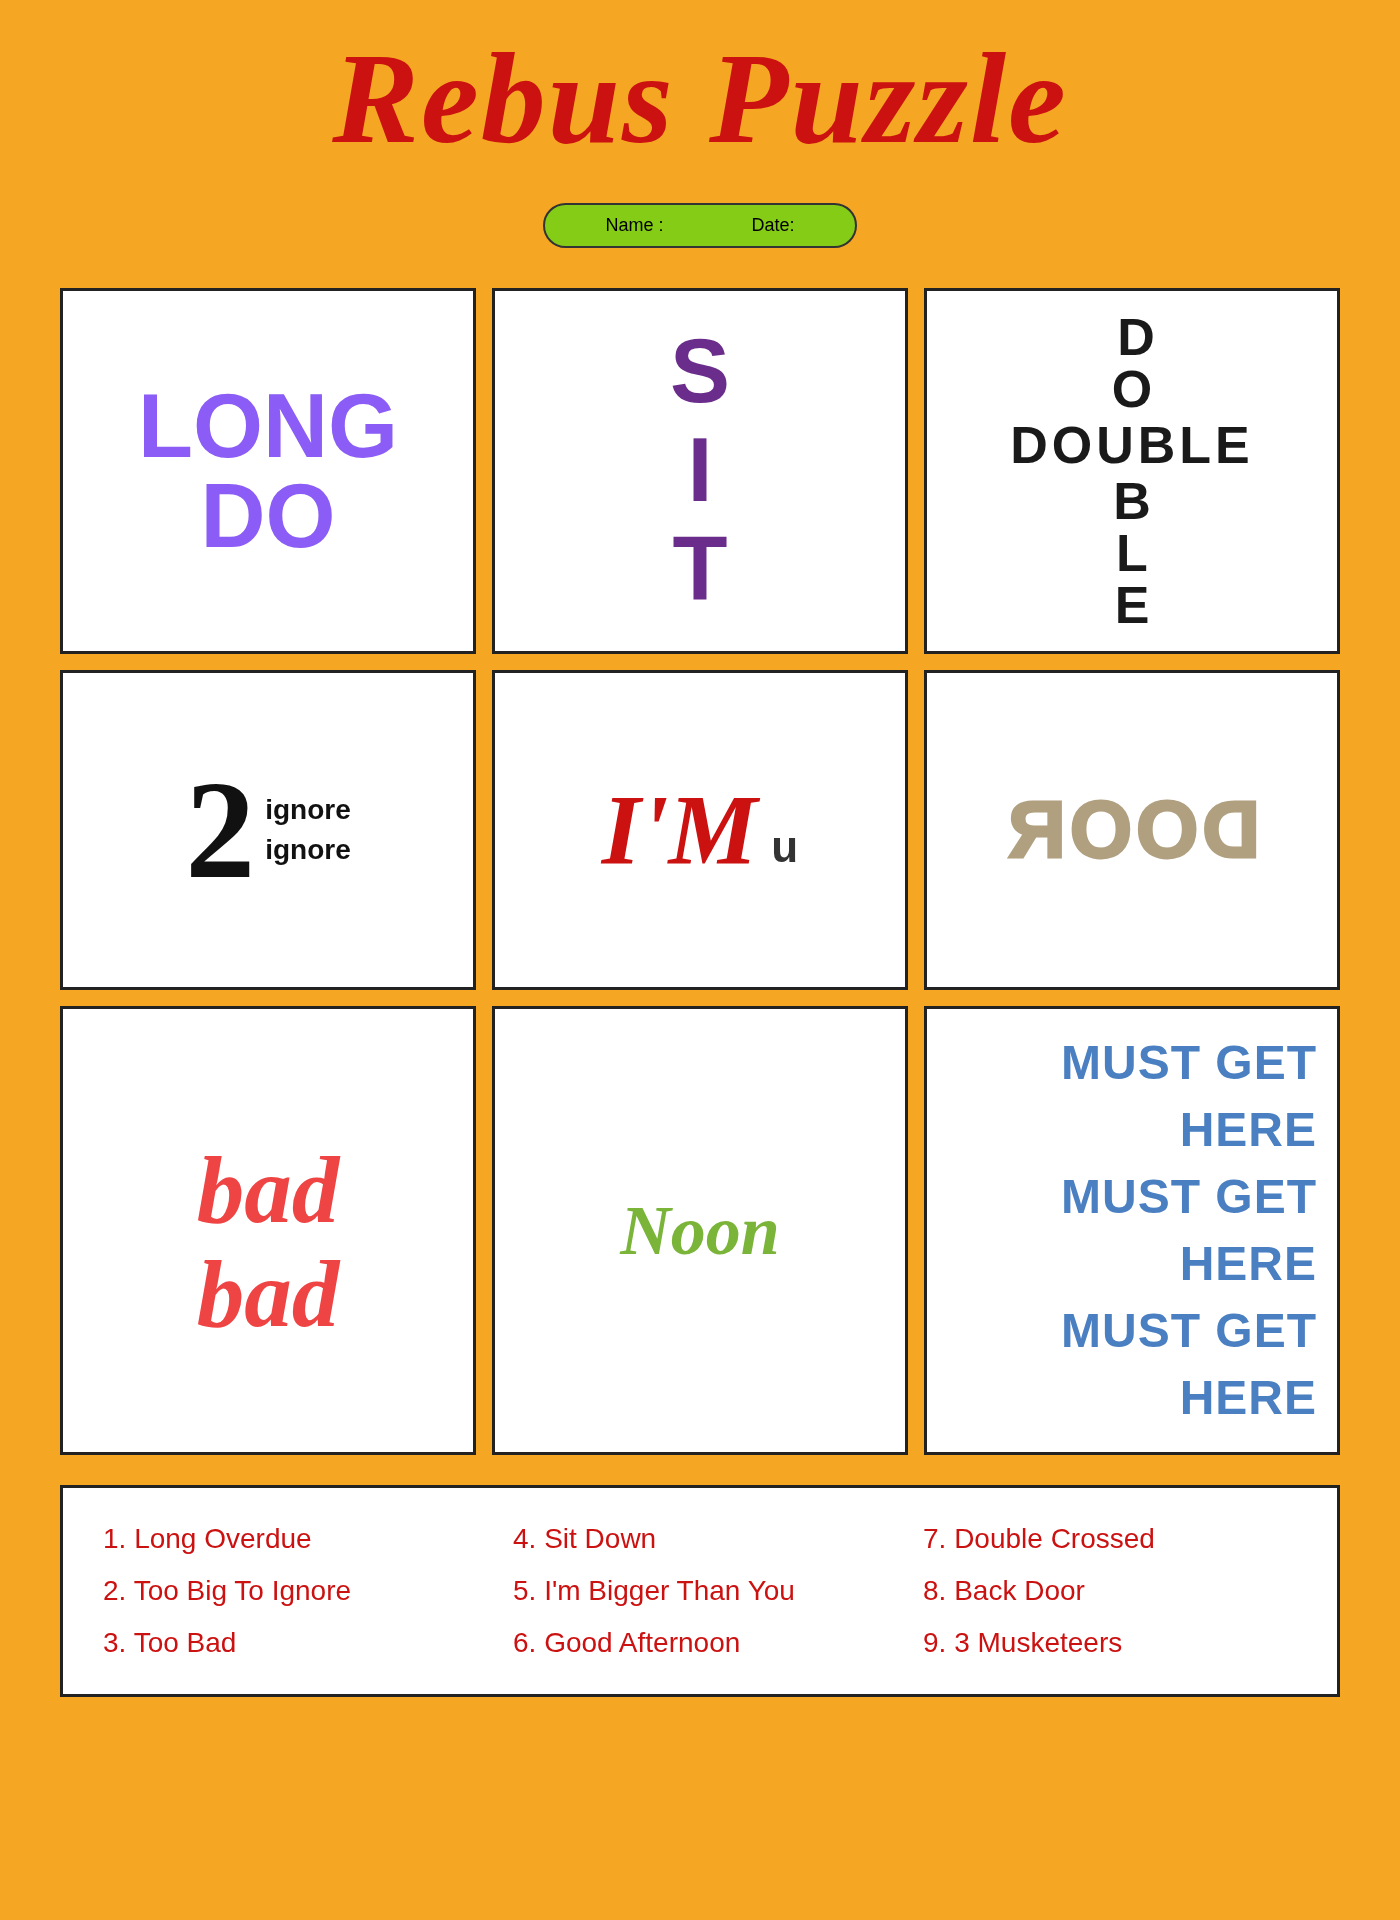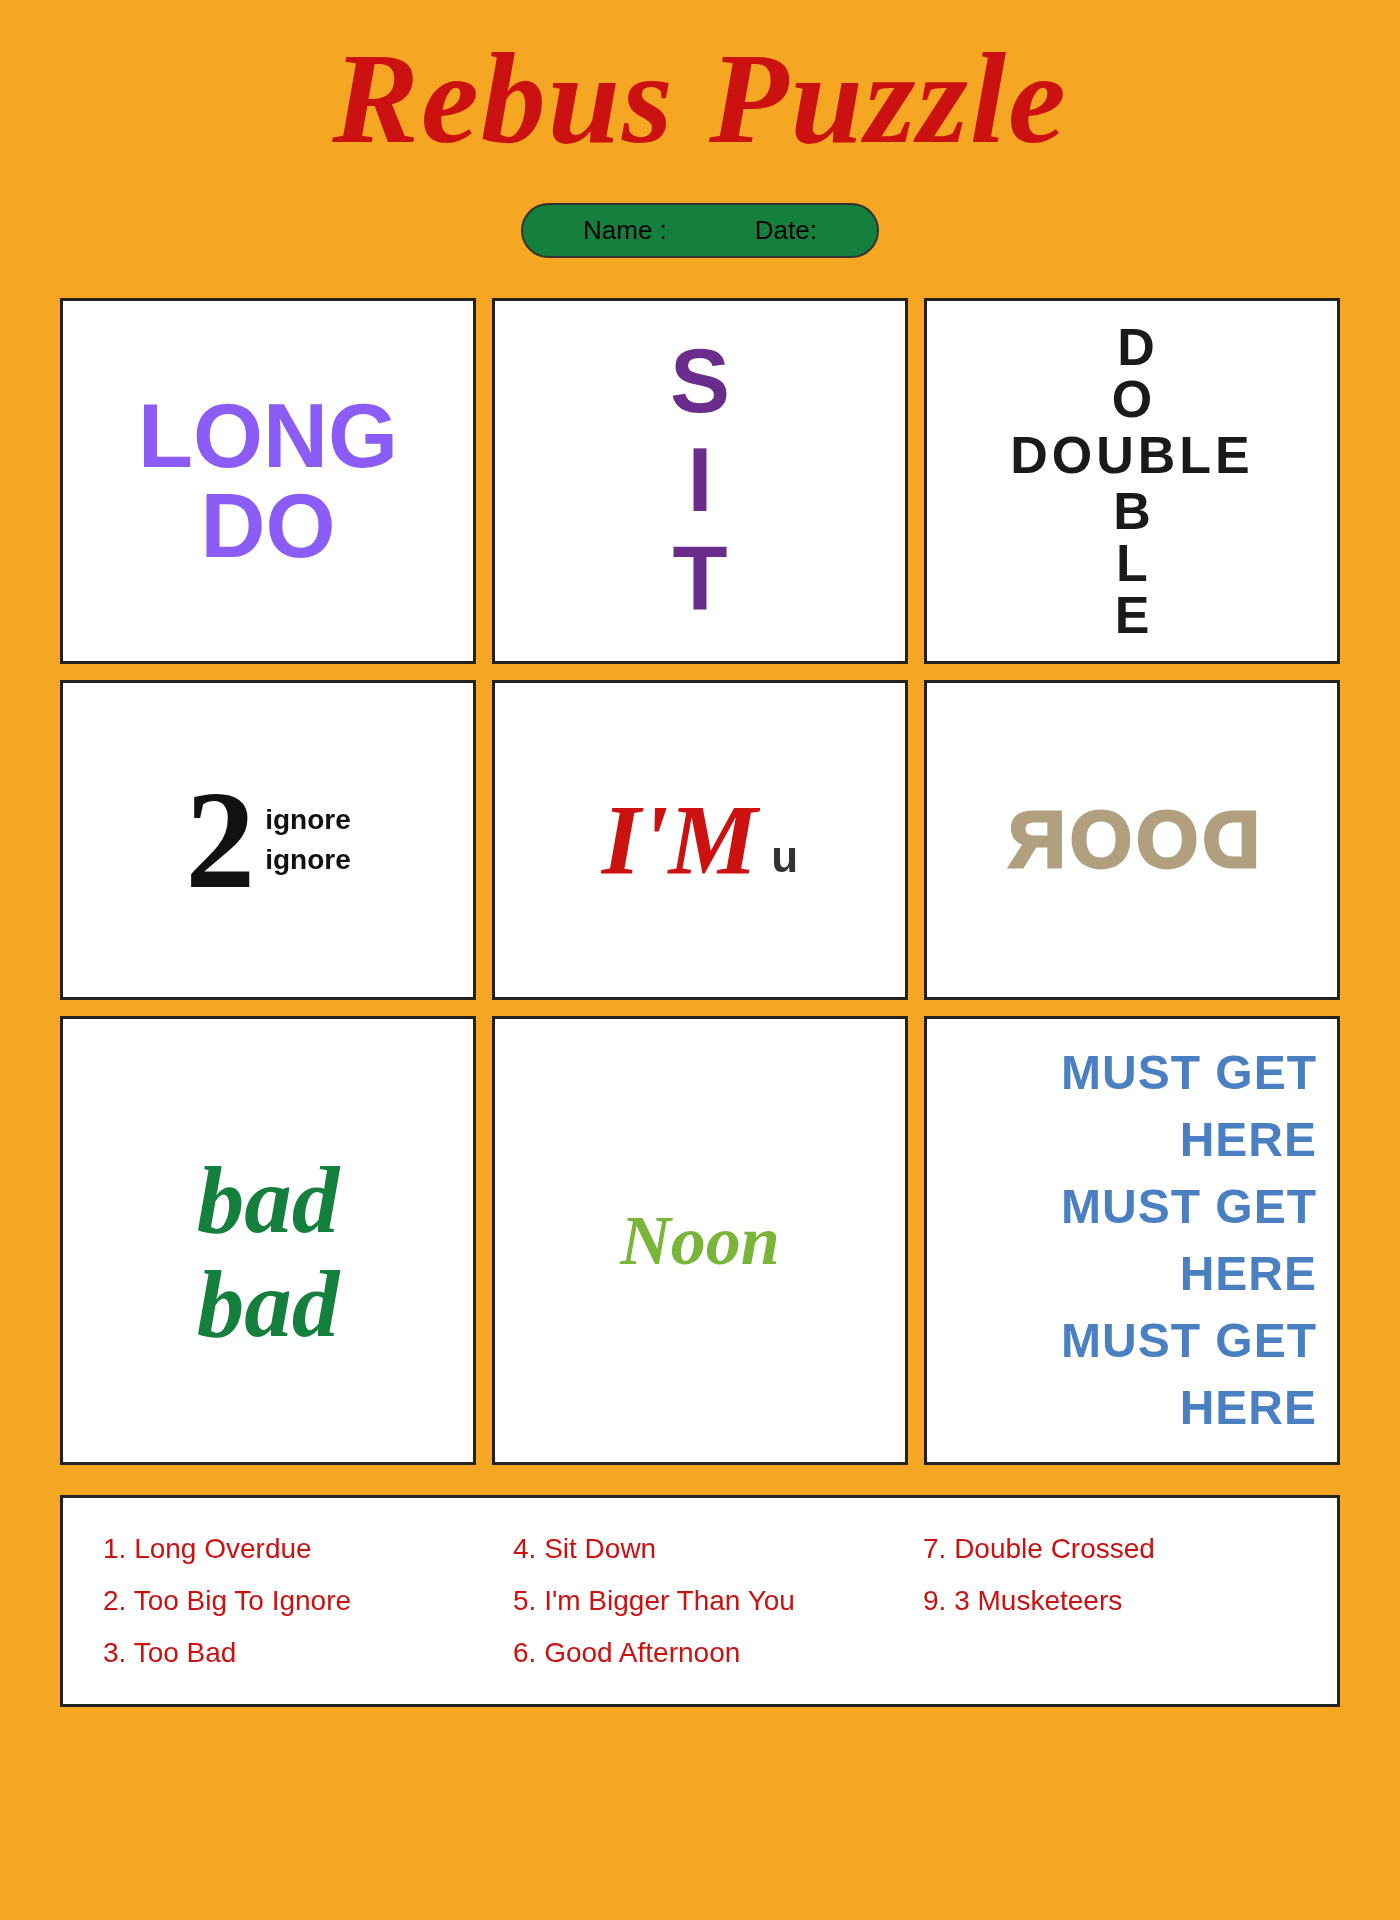--- a/index.html
+++ b/index.html
@@ -24,24 +24,24 @@
       line-height: 1.05;
       text-align: center;
       margin-bottom: 36px;
       font-style: italic;
     }
 
     .name-date-bar {
       border: 2px solid #333;
       border-radius: 30px;
       padding: 10px 60px;
-      background: #15803d;
+      background: #84cc16;
       display: flex;
       gap: 88px;
-      font-size: 26px;
+      font-size: 18px;
       margin-bottom: 40px;
     }
 
     .puzzle-grid {
       display: grid;
       grid-template-columns: repeat(3, 1fr);
       gap: 16px;
       width: 100%;
       margin-bottom: 30px;
     }
@@ -158,21 +158,21 @@
       transform: scaleX(-1);
       letter-spacing: 4px;
       -webkit-text-stroke: 3px #b0a080;
     }
 
     
     .cell-7-content {
       text-align: center;
       font-size: 95px;
       font-weight: 900;
-      color: #15803d;
+      color: #ef4444;
       font-family: 'Georgia', serif;
       font-style: italic;
       line-height: 1.1;
       margin-top: 24px;
     }
 
     
     .cell-8-content {
       text-align: center;
     }
@@ -335,16 +335,17 @@
   </div>
 
   <div class="answer-col">
     <div class="answer-item">4. Sit Down</div>
     <div class="answer-item">5. I'm Bigger Than You</div>
     <div class="answer-item">6. Good Afternoon</div>
   </div>
 
   <div class="answer-col">
     <div class="answer-item">7. Double Crossed</div>
+    <div class="answer-item">8. Back Door</div>
     <div class="answer-item">9. 3 Musketeers</div>
   </div>
 
 </div>
 
 </body></html>

